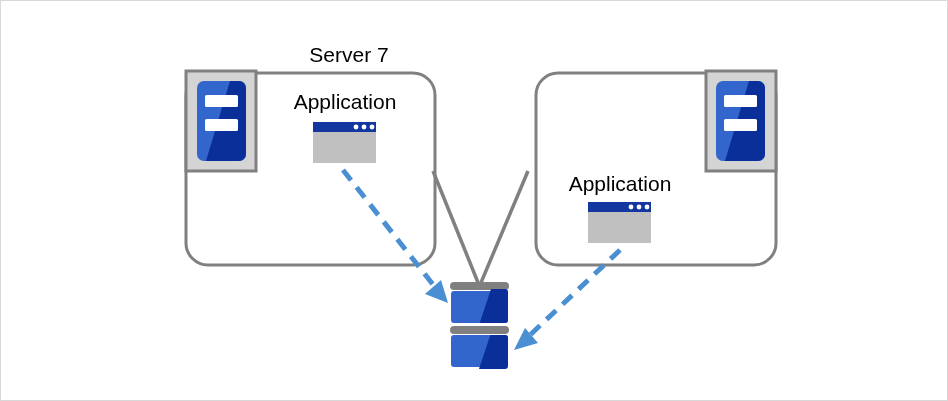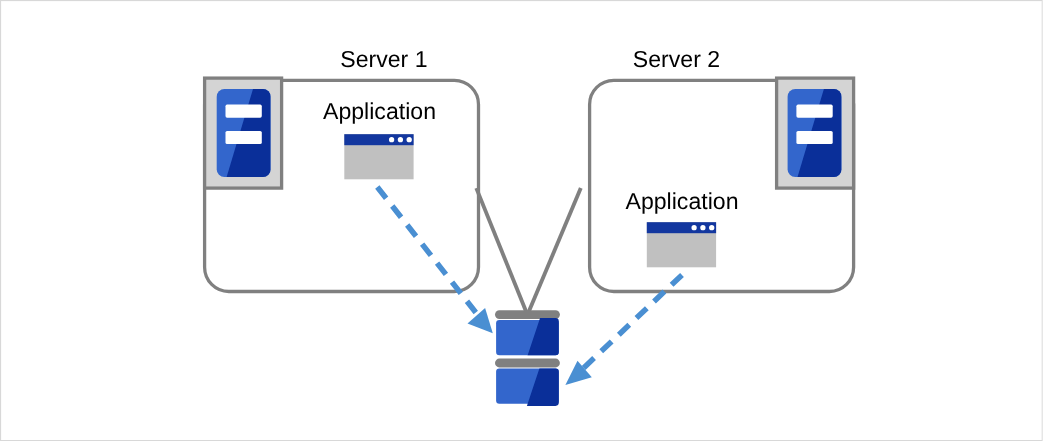--- a/index.html
+++ b/index.html
@@ -133,22 +133,21 @@
       <polygon points="447,302 424,293 440,279" fill="#4a8fd2"></polygon>
     </g>
 
     <g>
       <line x1="619" y1="249" x2="528" y2="335" stroke="#4a8fd2" stroke-width="5" stroke-dasharray="13,9" stroke-linecap="butt"></line>
       <polygon points="513,349 537,342 524,327" fill="#4a8fd2"></polygon>
     </g>
 
   </svg>
 
-  <div class="label centered" style="left:348px; top:43px;">Server 1</div>
+  <div class="label centered" style="left:348px; top:43px;">Server 7</div>
 
-  <div class="label centered" style="left:614px; top:43px;">Server 2</div>
 
   <div class="label centered" style="left:344px; top:90px;">Application</div>
 
   <div class="label centered" style="left:619px; top:172px;">Application</div>
 
 
 </div>
 
 </body></html>

